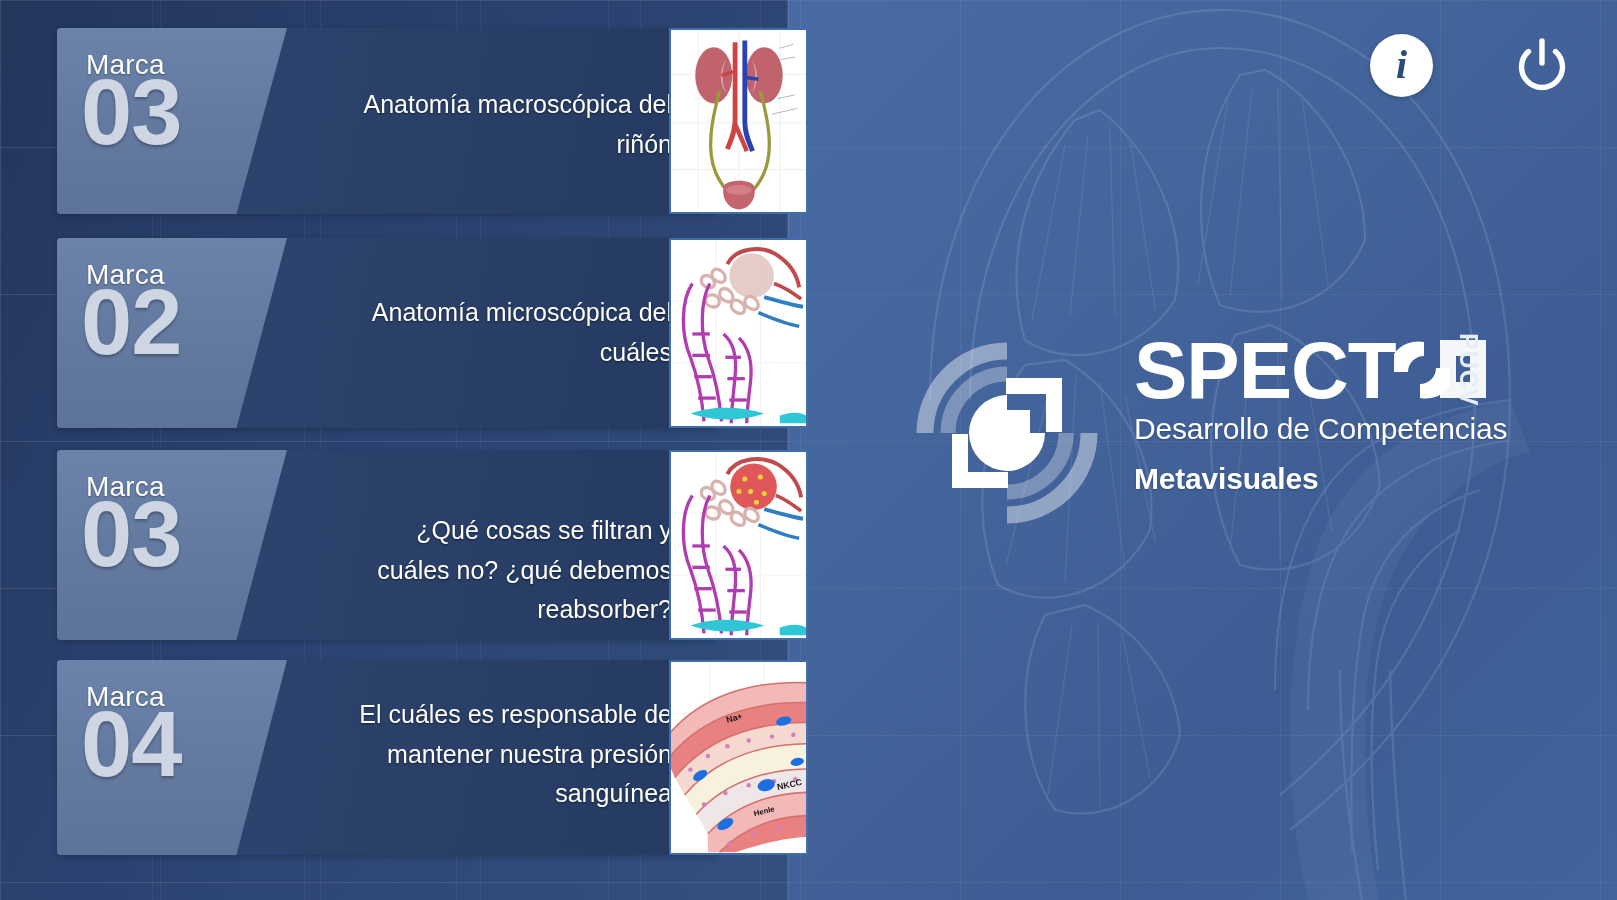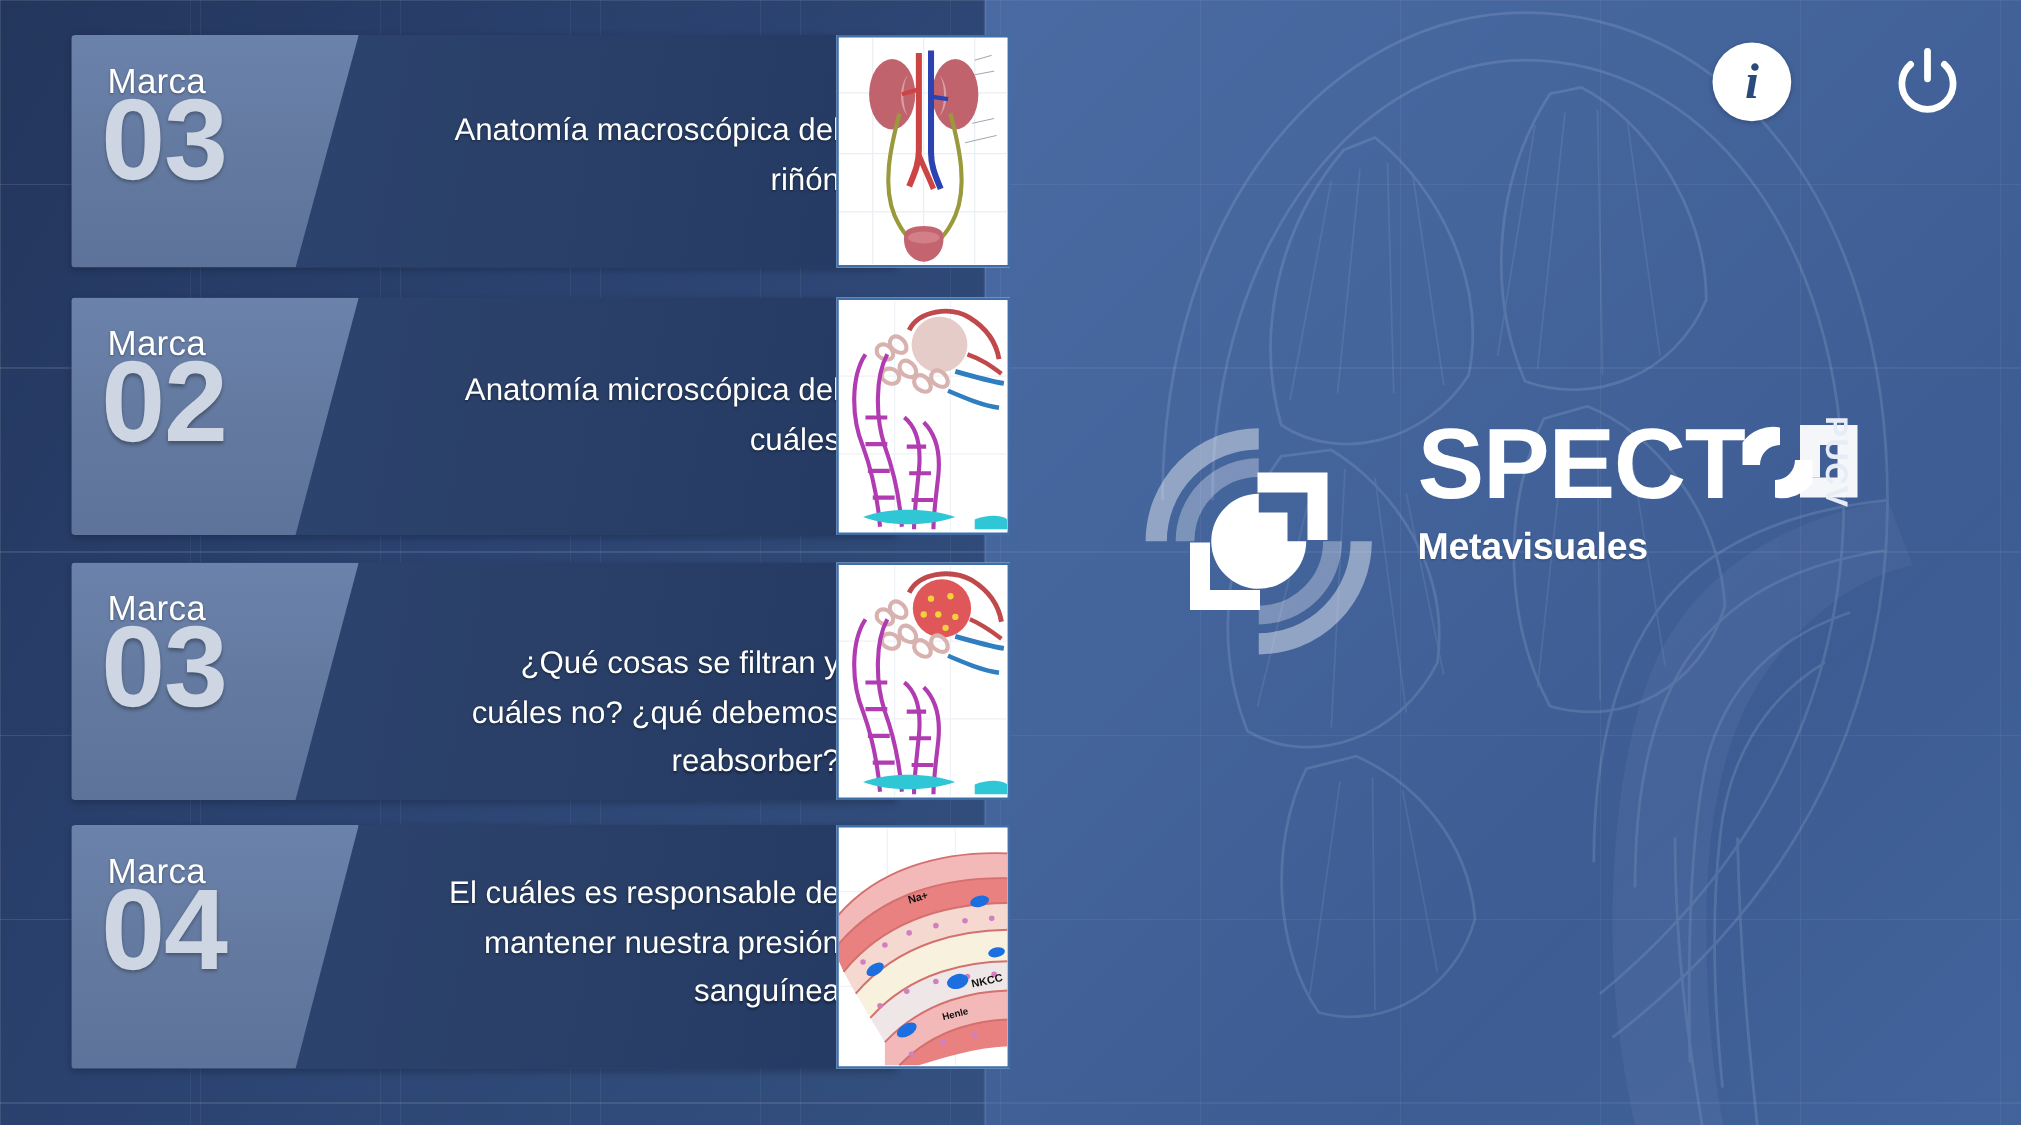--- a/index.html
+++ b/index.html
@@ -166,21 +166,21 @@
     transform-origin:left top;
     white-space:nowrap;
   }
   .logo-sub1 {
     font-size:30px; color:#ffffff; font-weight:400;
     letter-spacing:-.2px; margin-top:-4px;
     text-shadow:0 1px 2px rgba(0,0,0,.25);
   }
   .logo-sub2 {
     font-size:30px; color:#ffffff; font-weight:700;
-    letter-spacing:-.2px; margin-top:5px;
+    letter-spacing:-.2px; margin-top:16px;
     text-shadow:0 1px 2px rgba(0,0,0,.25);
   }
 </style>
 </head>
 <body>
 
 <div id="stage">
 
   <div class="panel-left"></div>
   <div class="panel-right"></div>
@@ -507,17 +507,18 @@
             <path d="M2 14 A30 30 0 0 1 32 2 L32 16 A16 16 0 0 0 16 32 L2 32 Z" fill="#ffffff"></path>
             <path d="M58 46 A30 30 0 0 1 28 58 L28 44 A16 16 0 0 0 44 28 L58 28 Z" fill="#ffffff"></path>
           </g>
           <g transform="translate(300,6)" opacity=".95">
             <path d="M6 4 L52 4 L52 20 L22 20 L22 46 L6 46 Z" fill="#ffffff"></path>
             <path d="M52 62 L6 62 L6 46 L36 46 L36 20 L52 20 Z" fill="#ffffff"></path>
           </g>
         </svg>
         <div class="logo-pucv">PUCV</div>
       </div>
+      <div class="logo-sub1">Desarrollo de Competencias</div>
       <div class="logo-sub2">Metavisuales</div>
     </div>
   </div>
 
 </div>
 
 </body></html>

